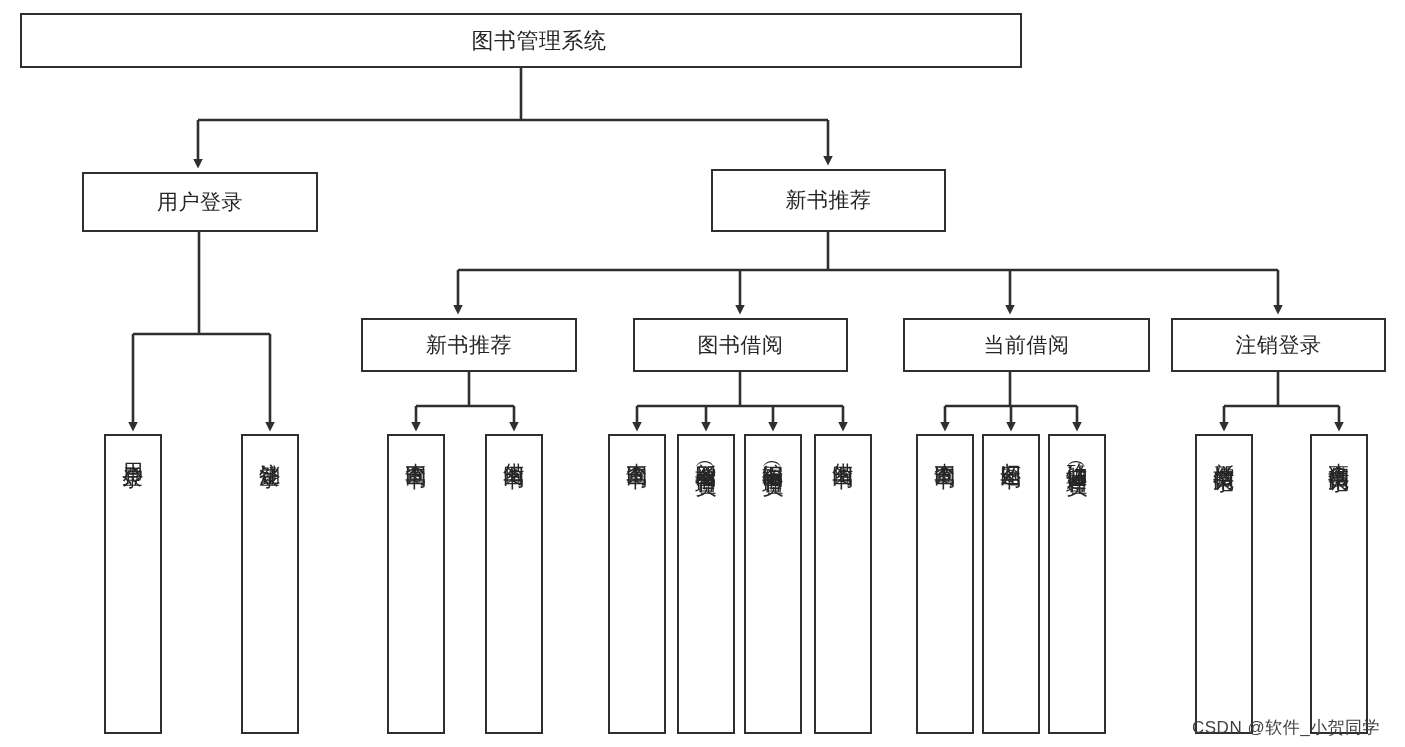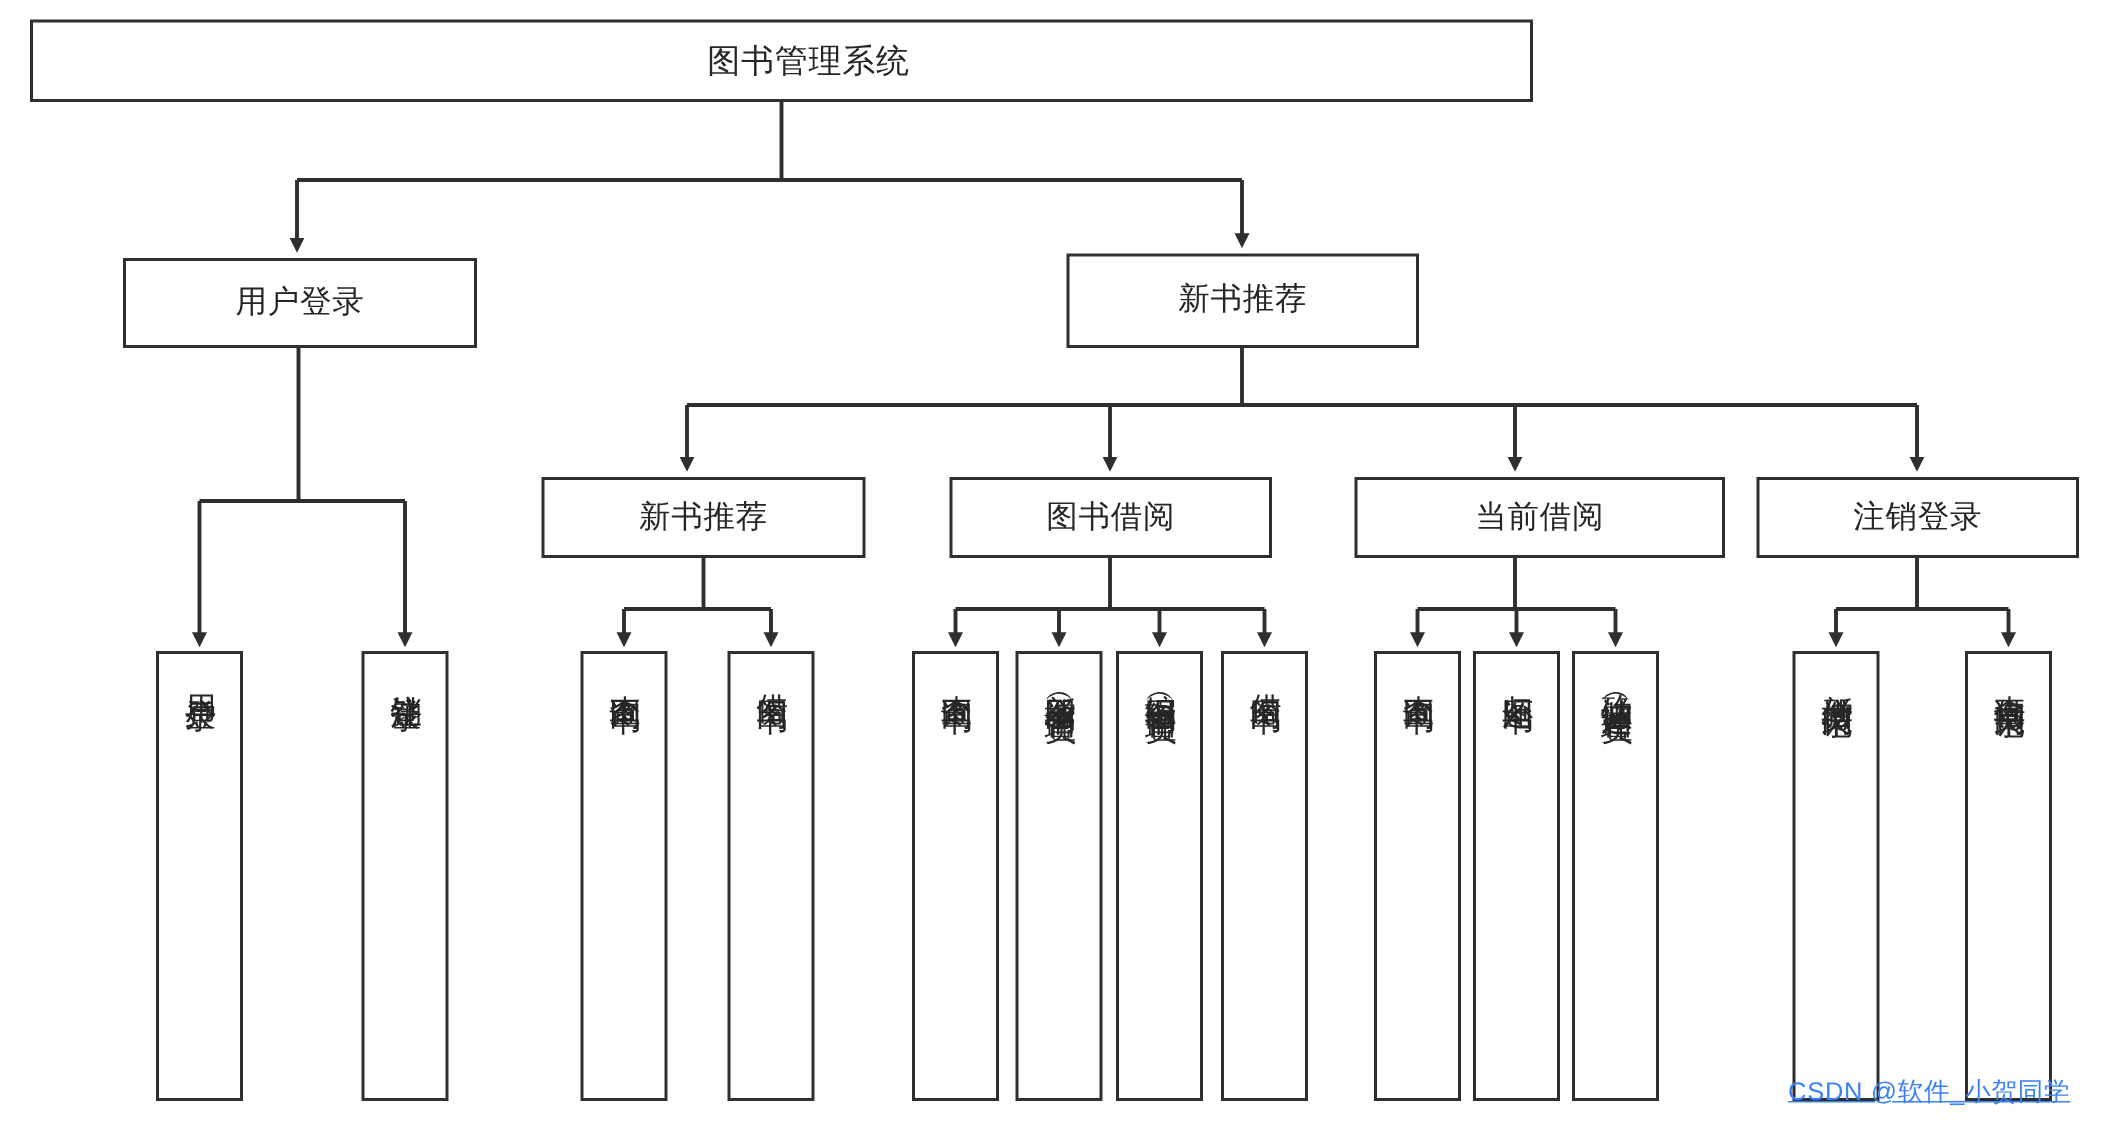--- a/index.html
+++ b/index.html
@@ -55,25 +55,24 @@
     font-size: 21px;
     line-height: 1.32;
     letter-spacing: 2px;
     color: #262626;
     white-space: nowrap;
     max-height: 100%;
   }
   .watermark {
     position: absolute;
     font-size: 17px;
-    color: #3b82f6;
+    color: #404040;
     white-space: nowrap;
     letter-spacing: 0.5px;
     font-family: "Liberation Sans", "DejaVu Sans", sans-serif;
-    text-decoration: underline;
   }
 </style>
 </head>
 <body>
 
 <div id="canvas">
 
   <svg id="connectors" viewBox="0 0 1405 747" xmlns="http://www.w3.org/2000/svg">
     <defs>
       <marker id="arrow" markerWidth="11" markerHeight="11" refX="1.5" refY="5" orient="auto" markerUnits="userSpaceOnUse">

